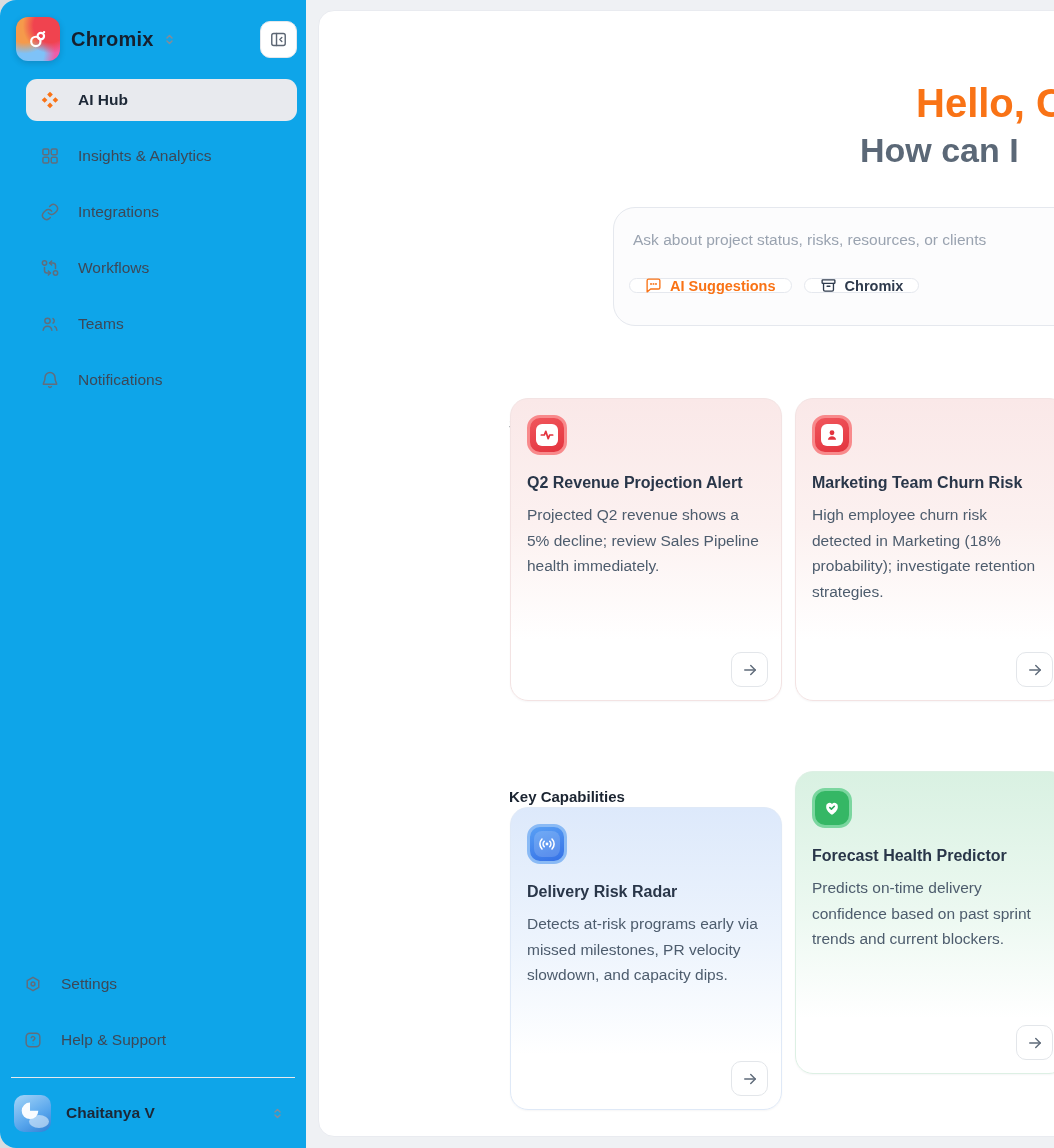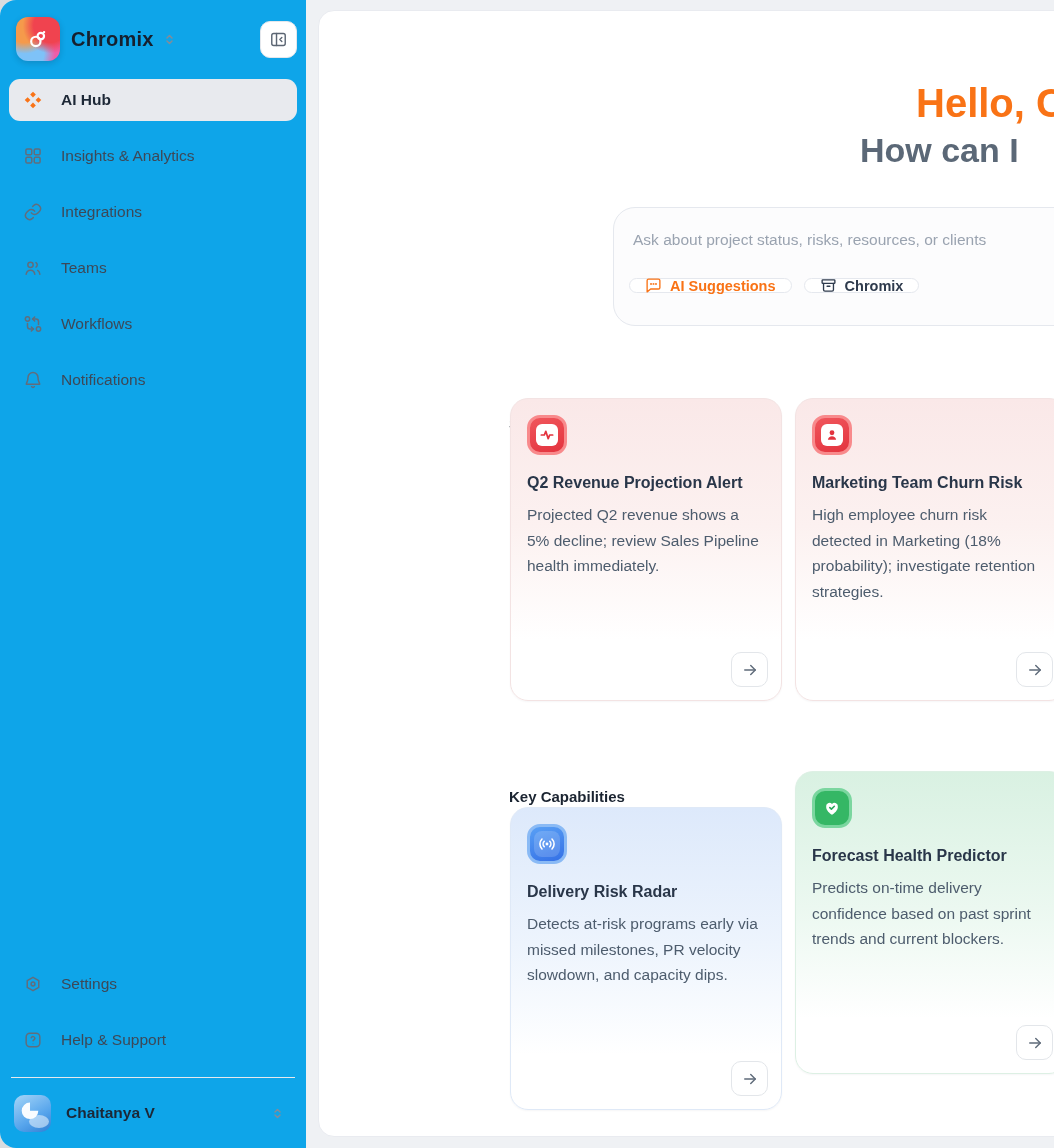--- a/index.html
+++ b/index.html
@@ -27,21 +27,21 @@
       #e85d75;
     display:flex;align-items:center;justify-content:center;
     box-shadow:0 2px 6px rgba(16,24,40,.18);
   }
   .ws-title{font-size:20px;font-weight:700;color:#16202e;margin-left:11px;letter-spacing:.2px;}
   .ws-caret{margin-left:8px;display:flex;align-items:center;}
   .collapse-btn{
     margin-left:auto;width:35px;height:35px;border-radius:10px;border:1.5px solid #e4e7ec;
     background:#fff;display:flex;align-items:center;justify-content:center;cursor:pointer;
   }
-  .nav{position:absolute;left:9px;right:9px;top:79px;display:flex;flex-direction:column;gap:14px;}
+  .nav{position:absolute;left:26px;right:9px;top:79px;display:flex;flex-direction:column;gap:14px;}
   .nav-item{
     height:42px;border-radius:11px;display:flex;align-items:center;
     padding-left:14px;gap:18px;cursor:pointer;color:#3d4857;
   }
   .nav-item.active{background:#e8eaee;color:#1d2836;}
   .nav-label{font-size:15.5px;font-weight:500;}
   .nav-item.active .nav-label{font-weight:600;}
   .sb-footer{position:absolute;left:9px;right:9px;bottom:0;padding-bottom:10px;}
   .divider{height:1px;background:#e7e9ed;margin:16px 2px 10px 2px;}
   .user-row{height:50px;display:flex;align-items:center;cursor:pointer;}
@@ -182,41 +182,41 @@
             <path d="M10 13a5 5 0 0 0 7.5.5l2.5-2.5a5 5 0 0 0-7-7l-1.4 1.4"></path>
             <path d="M14 11a5 5 0 0 0-7.5-.5L4 13a5 5 0 0 0 7 7l1.4-1.4"></path>
           </svg>
         </span>
         <span class="nav-label">Integrations</span>
       </div>
 
       <div class="nav-item">
         <span>
           <svg width="20" height="20" viewBox="0 0 24 24" fill="none" stroke="#626d7c" stroke-width="1.8" stroke-linecap="round" stroke-linejoin="round">
-            <circle cx="9" cy="8.2" r="3.2"></circle>
-            <path d="M3.8 19.5c.5-3 2.5-4.8 5.2-4.8s4.7 1.8 5.2 4.8"></path>
-            <path d="M15.6 5.5a3.2 3.2 0 0 1 0 5.4"></path>
-            <path d="M17.6 14.9c1.6.9 2.4 2.5 2.6 4.6"></path>
-          </svg>
-        </span>
-        <span class="nav-label">Teams</span>
-      </div>
-
-      <div class="nav-item">
-        <span>
-          <svg width="20" height="20" viewBox="0 0 24 24" fill="none" stroke="#626d7c" stroke-width="1.8" stroke-linecap="round" stroke-linejoin="round">
             <circle cx="5.4" cy="6" r="2.6"></circle>
               <circle cx="18.6" cy="18" r="2.6"></circle>
             <path d="M11.5 6h4.1a3 3 0 0 1 3 3v3.5"></path>
             <path d="M12.5 18H8.4a3 3 0 0 1-3-3v-3.5"></path>
             <polyline points="14 3.6 11.5 6 14 8.4"></polyline>
             <polyline points="10 15.6 12.5 18 10 20.4"></polyline>
           </svg>
         </span>
         <span class="nav-label">Workflows</span>
+      </div>
+
+      <div class="nav-item">
+        <span>
+          <svg width="20" height="20" viewBox="0 0 24 24" fill="none" stroke="#626d7c" stroke-width="1.8" stroke-linecap="round" stroke-linejoin="round">
+            <circle cx="9" cy="8.2" r="3.2"></circle>
+            <path d="M3.8 19.5c.5-3 2.5-4.8 5.2-4.8s4.7 1.8 5.2 4.8"></path>
+            <path d="M15.6 5.5a3.2 3.2 0 0 1 0 5.4"></path>
+            <path d="M17.6 14.9c1.6.9 2.4 2.5 2.6 4.6"></path>
+          </svg>
+        </span>
+        <span class="nav-label">Teams</span>
       </div>
 
       <div class="nav-item">
         <span>
           <svg width="20" height="20" viewBox="0 0 24 24" fill="none" stroke="#626d7c" stroke-width="1.8" stroke-linecap="round" stroke-linejoin="round">
             <path d="M18 9a6 6 0 1 0-12 0c0 5.5-2 5.8-2 8h16c0-2.2-2-2.5-2-8z"></path>
             <path d="M10.4 20a1.9 1.9 0 0 0 3.2 0"></path>
           </svg>
         </span>
         <span class="nav-label">Notifications</span>

